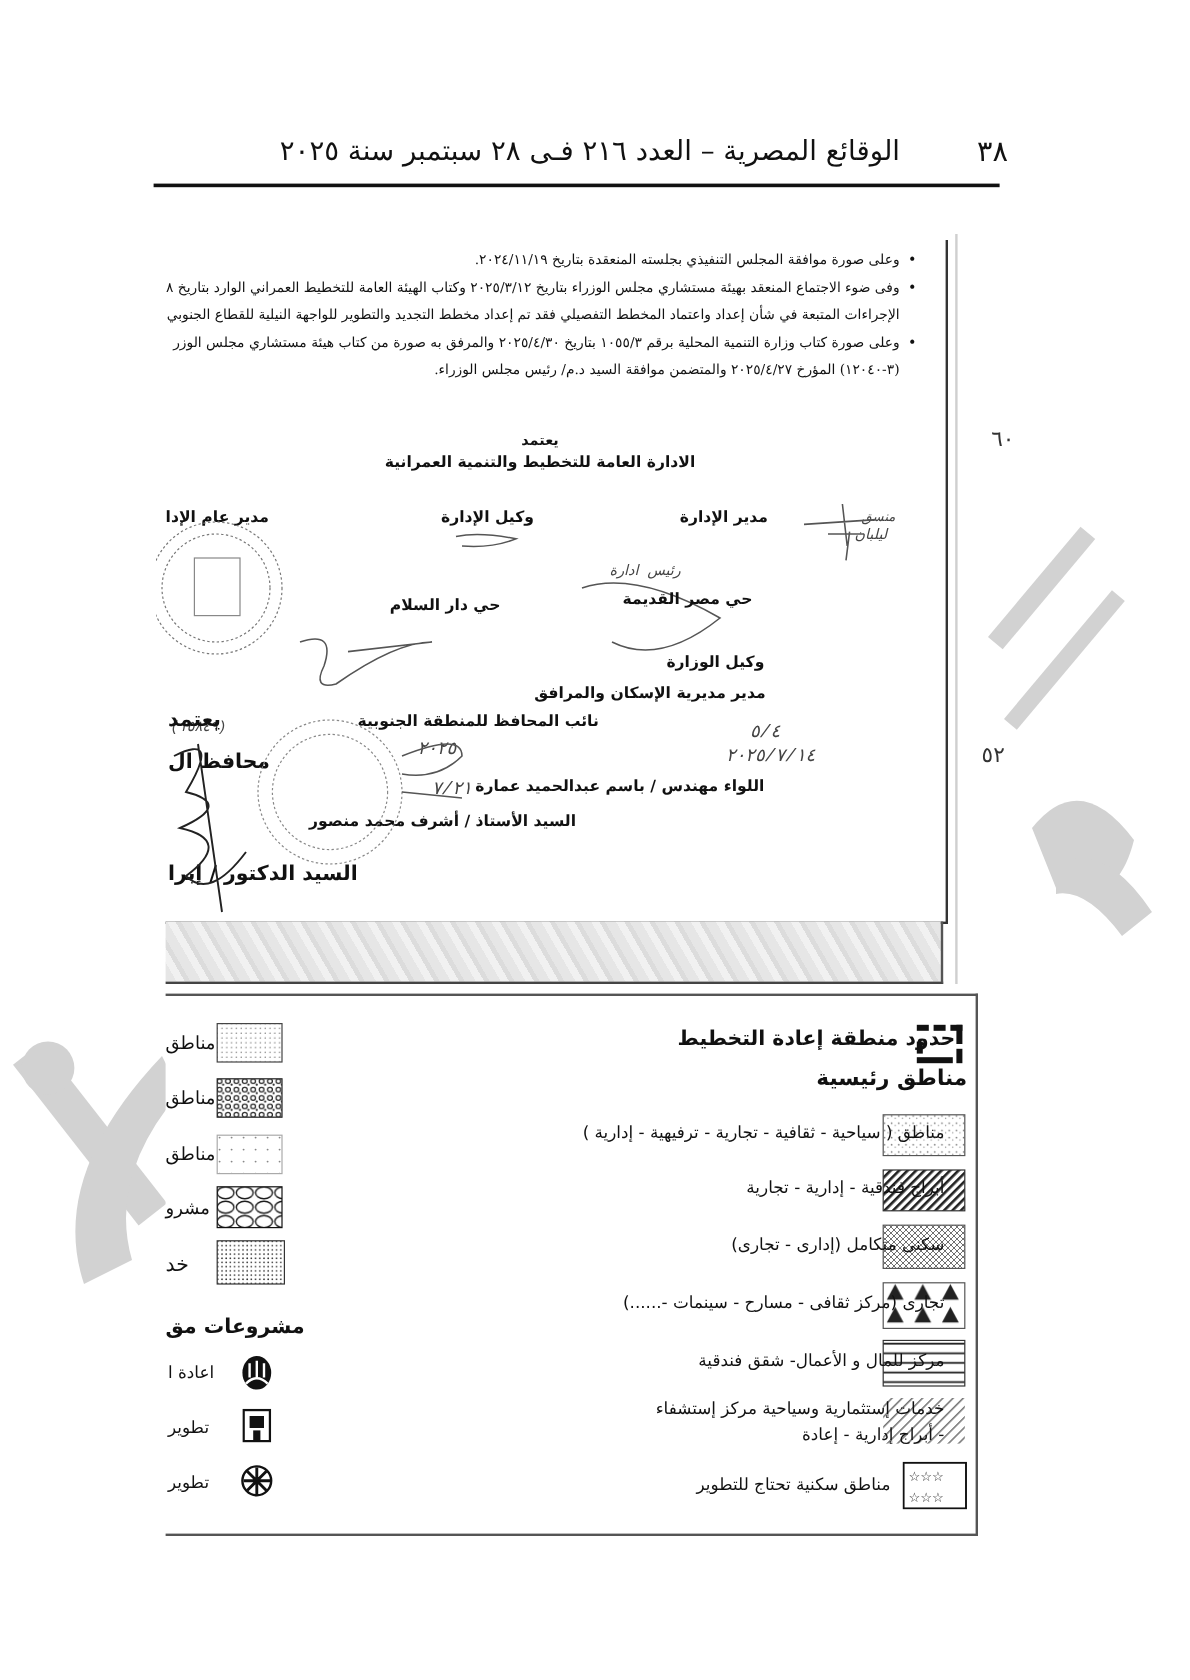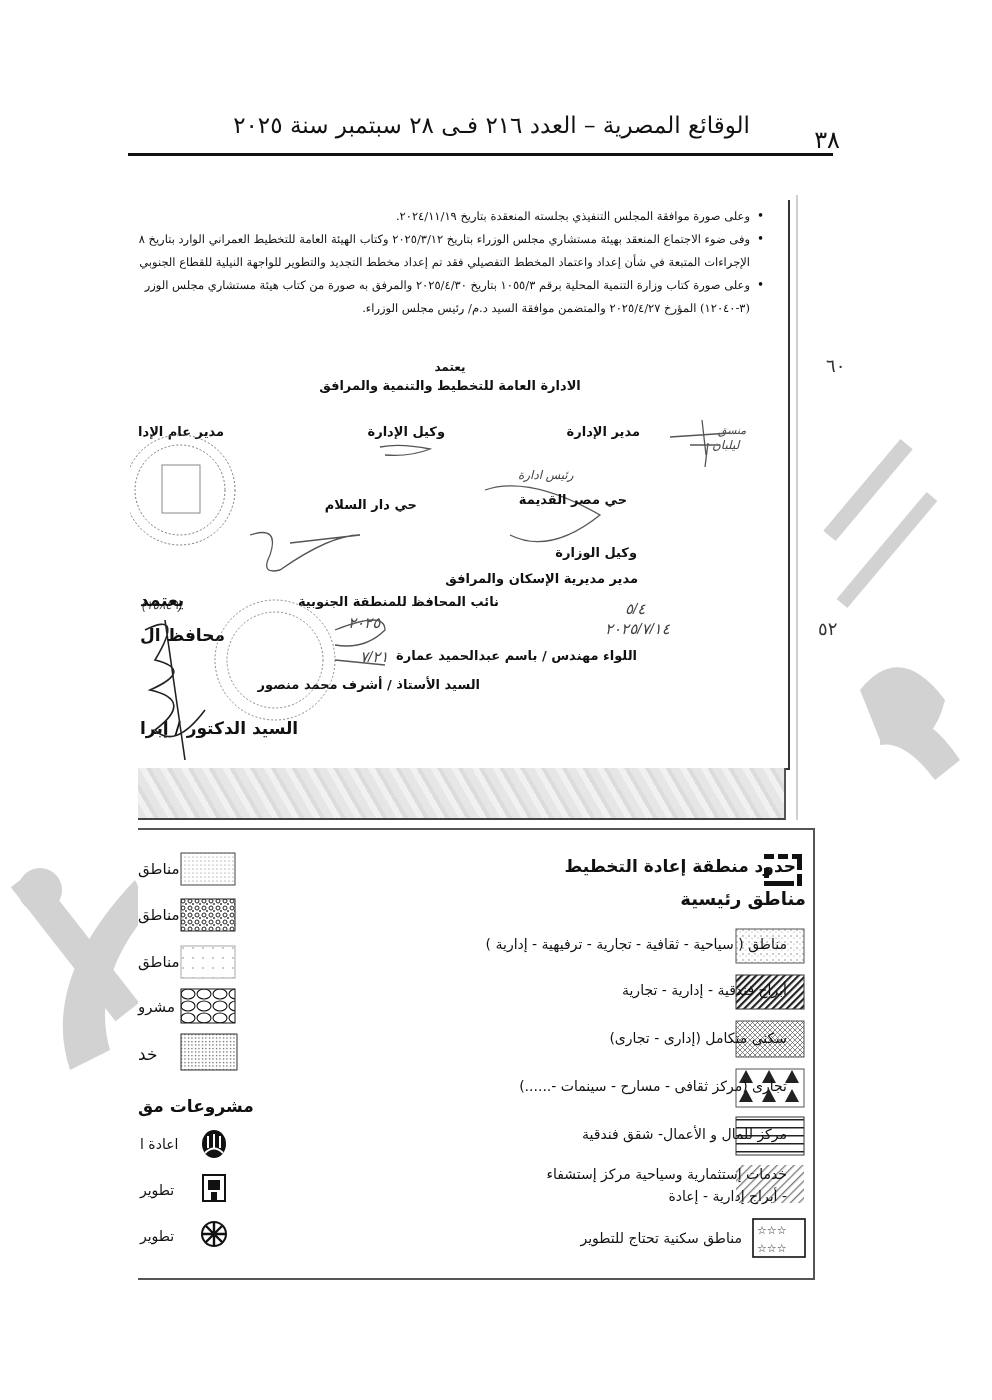--- a/index.html
+++ b/index.html
@@ -1,41 +1,41 @@
 <!DOCTYPE html>
 <html><head>
 <meta charset="utf-8">
 <style>
   html, body { margin:0; padding:0; }
   body { width:992px; height:1400px; background:#ffffff; position:relative; overflow:hidden;
          font-family:"DejaVu Sans", sans-serif; color:#111; }
   .abs { position:absolute; }
   
   .hdr { top:108px; left:240px; width:600px; height:40px; direction:rtl; font-family:"DejaVu Serif", serif; }
-  .hdr .pnum { position:absolute; right:0; top:18px; font-size:24px; }
+  .hdr .pnum { position:absolute; right:0; top:4px; font-size:24px; }
   .hdr .htitle { position:absolute; right:90px; top:4px; font-size:23px; white-space:nowrap; }
   .hrule { top:153px; left:128px; width:705px; height:3px; background:#111; }
 
   
   .wm { left:0; top:0; width:992px; height:1400px; pointer-events:none; }
 
   
   .sheet1 { top:200px; left:138px; width:650px; height:568px; border-right:2px solid #333; border-bottom:2px solid #333; background:#fff; }
   .sheet1-strip { top:768px; left:138px; width:646px; height:50px; background:repeating-linear-gradient(60deg,#e6e6e6 0 8px,#f1f1f1 8px 14px,#dcdcdc 14px 18px); border-bottom:2px solid #444; border-right:2px solid #555; }
   .sheet1-rightedge { top:195px; left:796px; width:2px; height:625px; background:#cfcfcf; }
 
   .bullets { direction:rtl; top:205px; left:138px; width:640px; font-family:"DejaVu Serif", serif; font-size:11.5px; line-height:23px; white-space:nowrap; overflow:hidden; }
   .bullets .b { position:relative; padding-right:28px; }
   .bullets .b::before { content:"•"; position:absolute; right:14px; top:0; font-size:12px; }
   .bullets .cont { padding-right:28px; }
 
   .center { direction:rtl; text-align:center; font-weight:bold; font-size:12px; }
   .lbl { direction:rtl; font-weight:bold; font-size:13px; white-space:nowrap; }
   .big { font-size:17px; font-weight:bold; direction:rtl; white-space:nowrap; }
-  .hand { font-family:Liberation Sans, sans-serif; color:#444; font-size:15px; font-style:italic; }
+  .hand { font-family:Liberation Mono, monospace; color:#444; font-size:15px; font-style:italic; }
 
   
   .sheet2 { top:828px; left:138px; width:675px; height:448px; border:2px solid #555; border-left:none; background:#fff; }
   .leg-title { direction:rtl; font-weight:bold; font-size:17px; white-space:nowrap; }
   .leg-item { direction:rtl; font-size:14px; white-space:nowrap; }
 
   .marg { color:#333; font-family:"DejaVu Serif", serif; font-size:18px; }
 </style>
 </head>
 <body>
@@ -65,21 +65,21 @@
 
 <div class="abs bullets">
   <div class="b">وعلى صورة موافقة المجلس التنفيذي بجلسته المنعقدة بتاريخ ٢٠٢٤/١١/١٩.</div>
   <div class="b">وفى ضوء الاجتماع المنعقد بهيئة مستشاري مجلس الوزراء بتاريخ ٢٠٢٥/٣/١٢ وكتاب الهيئة العامة للتخطيط العمراني الوارد بتاريخ ٨</div>
   <div class="cont">الإجراءات المتبعة في شأن إعداد واعتماد المخطط التفصيلي فقد تم إعداد مخطط التجديد والتطوير للواجهة النيلية للقطاع الجنوبي بالقا</div>
   <div class="b">وعلى صورة كتاب وزارة التنمية المحلية برقم ١٠٥٥/٣ بتاريخ ٢٠٢٥/٤/٣٠ والمرفق به صورة من كتاب هيئة مستشاري مجلس الوزر</div>
   <div class="cont">(٣-١٢٠٤٠) المؤرخ ٢٠٢٥/٤/٢٧ والمتضمن موافقة السيد د.م/ رئيس مجلس الوزراء.</div>
 </div>
 
 <div class="abs center" style="top:360px;left:300px;width:300px;">يعتمد</div>
-<div class="abs center" style="top:378px;left:250px;width:400px;font-size:13px;">الادارة العامة للتخطيط والتنمية والمرافق</div>
+<div class="abs center" style="top:378px;left:250px;width:400px;font-size:13px;">الادارة العامة للتخطيط والتنمية العمرانية</div>
 
 <div class="abs lbl" style="top:424px;right:352px;">مدير الإدارة</div>
 <div class="abs lbl" style="top:424px;right:547px;">وكيل الإدارة</div>
 <div class="abs lbl" style="top:424px;left:138px;direction:rtl;">مدير عام الإدا</div>
 <div class="abs hand" style="top:424px;left:718px;font-size:11px;">منسق</div>
 <div class="abs hand" style="top:438px;left:712px;font-size:12px;">ليلبان</div>
 
 <svg class="abs" style="top:415px;left:130px;width:680px;height:160px;">
   <g fill="none" stroke="#555" stroke-width="1.3">
     <path d="M540 22 L600 18 M572 5 L576 40 M560 30 L590 30 M578 28 L575 52"></path>
@@ -87,21 +87,21 @@
     <path d="M355 75 Q400 60 470 100 Q420 140 380 120"></path>
     <path d="M120 120 Q150 110 140 140 Q130 160 150 155 Q200 120 230 120 L160 128"></path>
   </g>
   <g fill="none" stroke="#777" stroke-width="1" stroke-dasharray="2 2">
     <circle cx="50" cy="75" r="55"></circle>
     <circle cx="50" cy="75" r="45"></circle>
   </g>
   <rect x="32" y="50" width="38" height="48" fill="none" stroke="#888" stroke-width="1"></rect>
 </svg>
 
-<div class="abs hand" style="top:468px;left:508px;font-size:12px;margin-left:10px;">رئيس ادارة</div>
+<div class="abs hand" style="top:468px;left:508px;font-size:12px;">رئيس ادارة</div>
 <div class="abs lbl" style="top:492px;right:365px;">حي مصر القديمة</div>
 <div class="abs lbl" style="top:497px;right:575px;">حي دار السلام</div>
 <div class="abs hand" style="top:598px;left:142px;font-size:12px;">(١٥٨٤٩)</div>
 
 <div class="abs lbl" style="top:545px;right:355px;">وكيل الوزارة</div>
 <div class="abs lbl" style="top:571px;right:354px;">مدير مديرية الإسكان والمرافق</div>
 <div class="abs hand" style="top:600px;left:625px;">٥/٤</div>
 <div class="abs hand" style="top:620px;left:605px;">٢٠٢٥/٧/١٤</div>
 <div class="abs lbl" style="top:648px;right:355px;">اللواء مهندس / باسم عبدالحميد عمارة</div>
 

